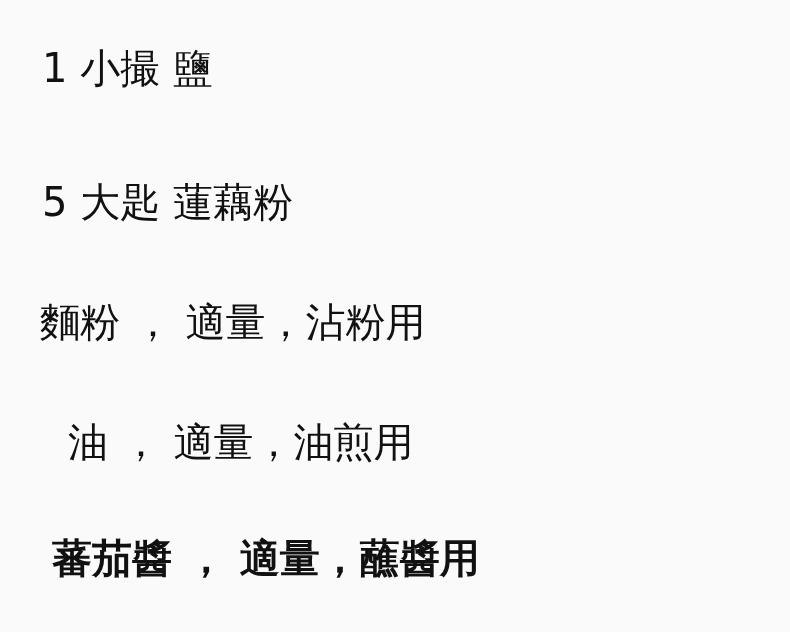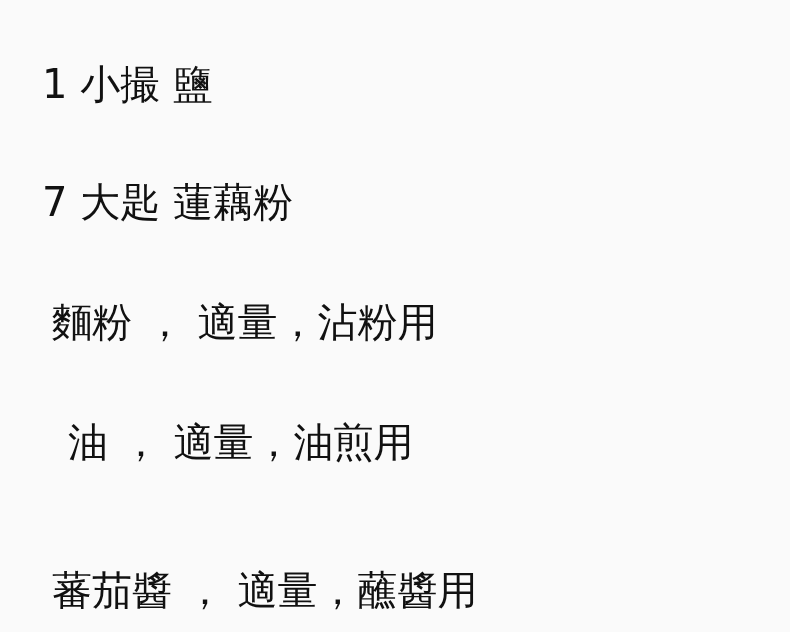--- a/index.html
+++ b/index.html
@@ -15,28 +15,28 @@
       font-family: "DejaVu Sans", "Liberation Sans", sans-serif;
       color: #111111;
     }
     .line {
       position: absolute;
       left: 42px;
       font-size: 40px;
       line-height: 48px;
       white-space: pre;
     }
-    .l1 { top: 60px; }
+    .l1 { top: 44px; }
     .l2 { top: 178px; }
-    .l3 { top: 298px; left: 52px; }
+    .l3 { top: 298px; left: 40px; }
     .l4 { top: 418px; left: 68px; }
-    .l5 { top: 566px; left: 52px; }
+    .l5 { top: 534px; left: 52px; font-weight: bold; }
   </style>
 </head>
 <body>
 
 <div>
   <div class="line l1">1 小撮 鹽</div>
-  <div class="line l2">7 大匙 蓮藕粉</div>
+  <div class="line l2">5 大匙 蓮藕粉</div>
   <div class="line l3">麵粉 ， 適量，沾粉用</div>
   <div class="line l4">油 ， 適量，油煎用</div>
   <div class="line l5">蕃茄醬 ， 適量，蘸醬用</div>
 </div>
 
 </body></html>

